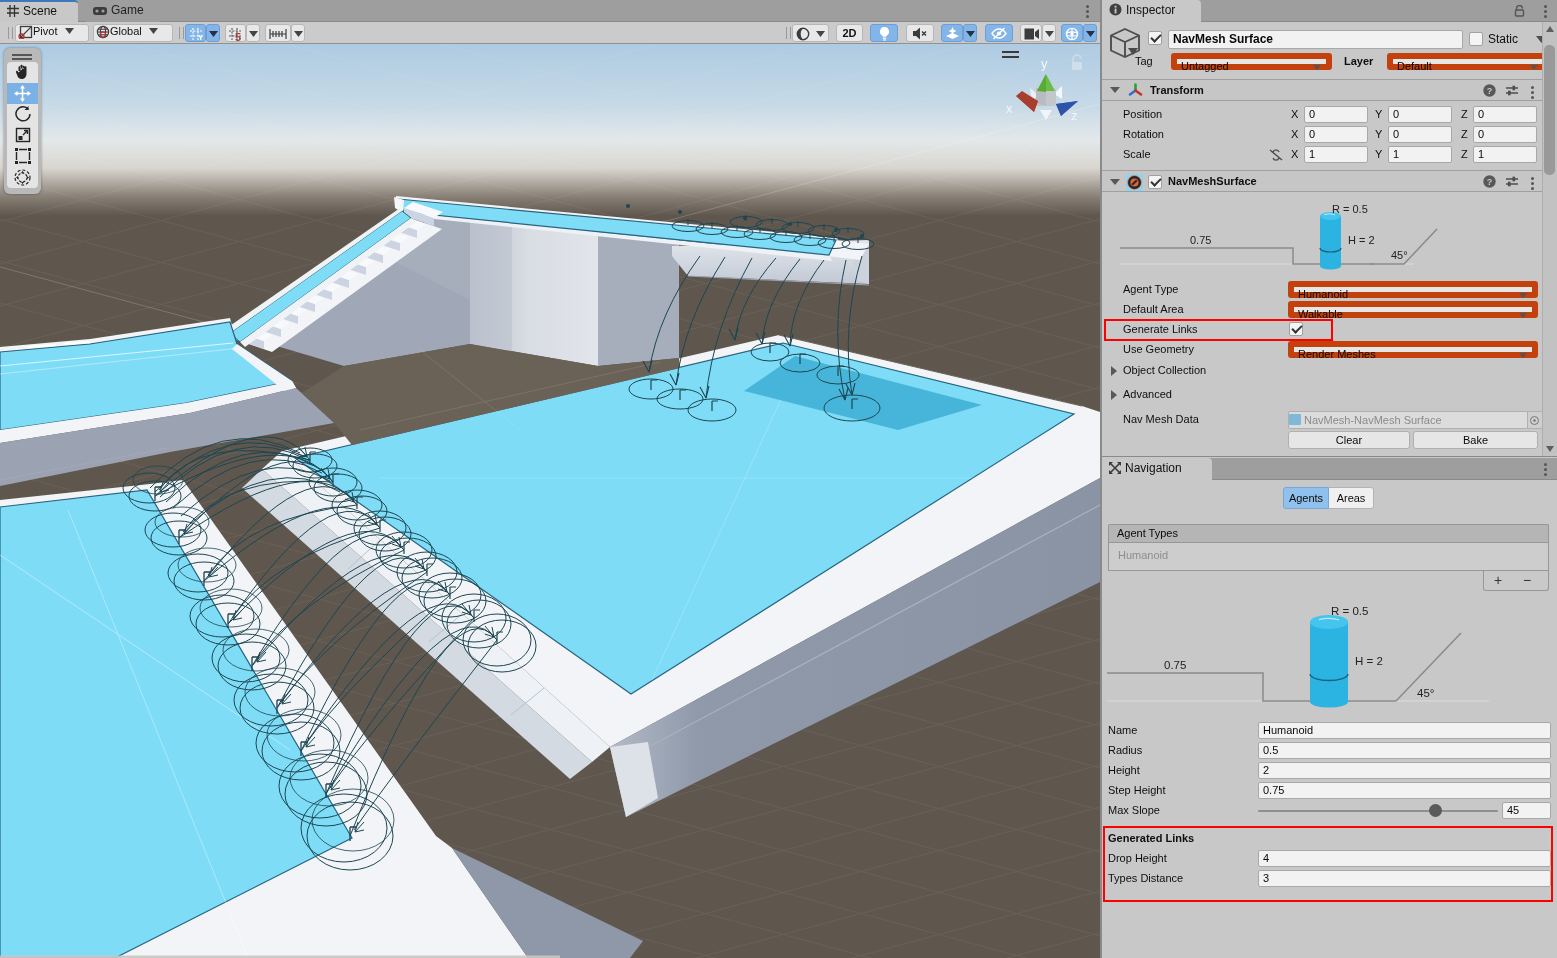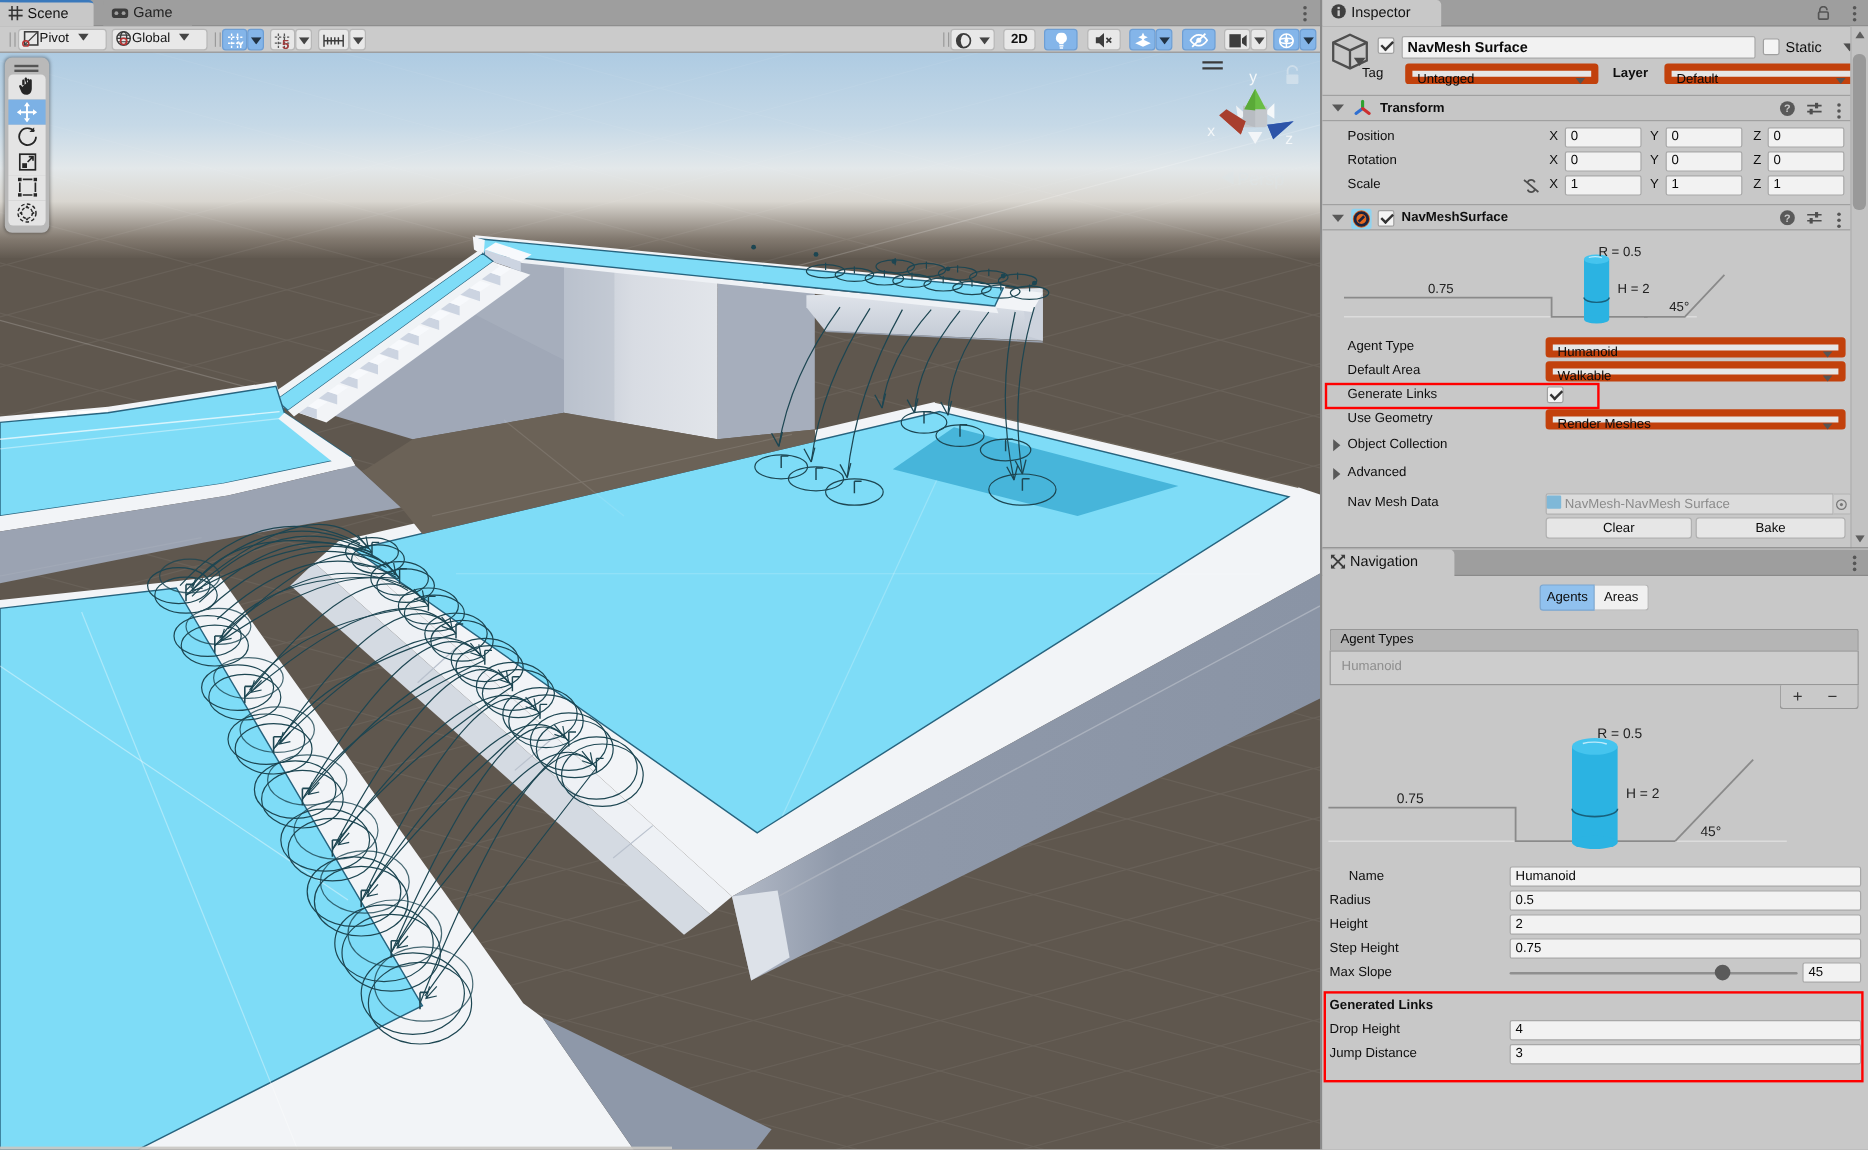--- a/index.html
+++ b/index.html
@@ -790,34 +790,34 @@
       <ellipse cx="227" cy="104" rx="19" ry="5.5" fill="#2bb3e2"></ellipse>
       <ellipse cx="227" cy="24" rx="19" ry="7" fill="#45c4ee"></ellipse>
       <path d="M217 21.6a14 4.5 0 0 1 20 .4" fill="none" stroke="#bdeafb" stroke-width="1.2"></path>
     </g>
     <text x="62" y="71" font-size="11.5" fill="#222">0.75</text>
     <text x="229" y="17" font-size="11.5" fill="#222">R = 0.5</text>
     <text x="253" y="67" font-size="11.5" fill="#222">H = 2</text>
     <text x="315" y="99" font-size="11.5" fill="#222">45°</text>
   </svg>
 
-  <div class="lab" style="left:6px;top:264px;margin-left:16px;">Name</div>
+  <div class="lab" style="left:6px;top:264px;">Name</div>
   <div class="fld" style="left:156px;top:264px;width:293px;">Humanoid</div>
   <div class="lab" style="left:6px;top:284px;">Radius</div>
   <div class="fld" style="left:156px;top:284px;width:293px;">0.5</div>
   <div class="lab" style="left:6px;top:304px;">Height</div>
   <div class="fld" style="left:156px;top:304px;width:293px;">2</div>
   <div class="lab" style="left:6px;top:324px;">Step Height</div>
   <div class="fld" style="left:156px;top:324px;width:293px;">0.75</div>
   <div class="lab" style="left:6px;top:344px;">Max Slope</div>
   <div class="abs" style="left:156px;top:352px;width:240px;height:2px;background:#8f8f8f;border-radius:1px;"></div>
   <div class="abs" style="left:327px;top:346px;width:13px;height:13px;background:#5a5a5a;border-radius:50%;"></div>
   <div class="fld" style="left:400px;top:344px;width:49px;">45</div>
 
   <div class="lab" style="left:6px;top:372px;"><b>Generated Links</b></div>
   <div class="lab" style="left:6px;top:392px;">Drop Height</div>
   <div class="fld" style="left:156px;top:392px;width:293px;">4</div>
-  <div class="lab" style="left:6px;top:412px;">Jump Distance</div>
+  <div class="lab" style="left:6px;top:412px;">Types Distance</div>
   <div class="fld" style="left:156px;top:412px;width:293px;">3</div>
   <div class="redbox" style="left:1px;top:368px;width:450px;height:76px;"></div>
 </div>
 
 </div>
 
 </body></html>

